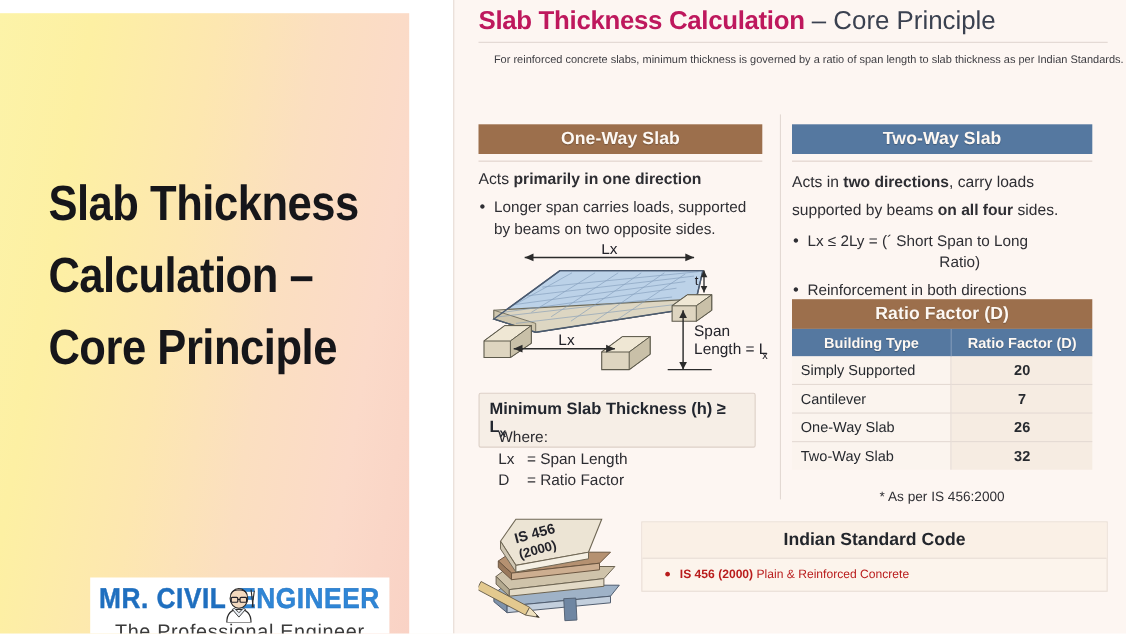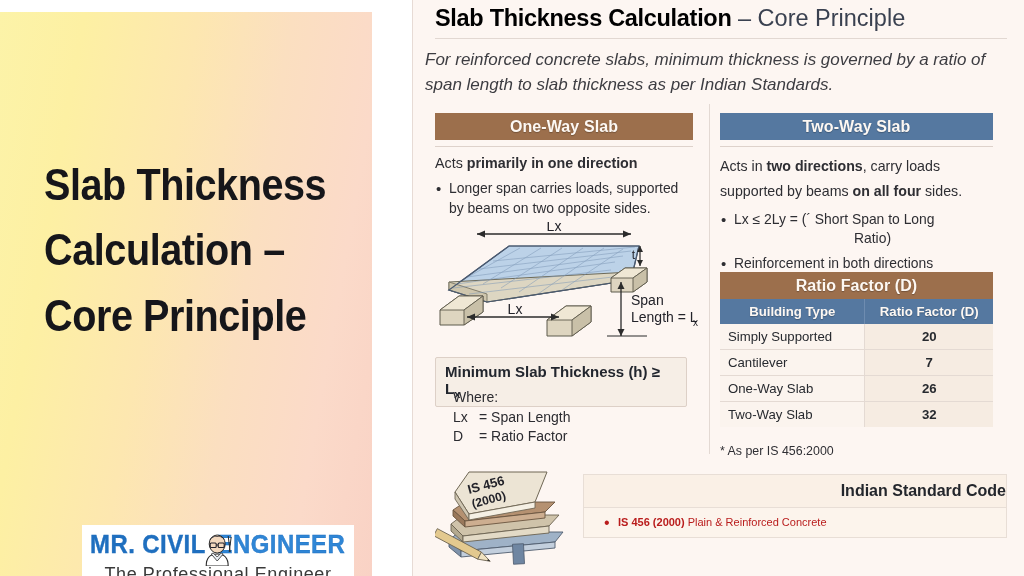--- a/index.html
+++ b/index.html
@@ -90,29 +90,29 @@
   }
   #rp-inner { position: relative; width: 100%; height: 100%; padding: 0 14px; }
 
   
   #doc-title {
     position: absolute; left: 22px; top: 6px; right: 16px;
     font-size: 23.5px; line-height: 1.1;
     color: #2b3240;
     white-space: nowrap;
   }
-  #doc-title .b { font-weight: 700; color: #000000; letter-spacing: -0.3px;}
+  #doc-title .b { font-weight: 700; color: #be185d; letter-spacing: -0.3px;}
   #doc-title .n { font-weight: 400; color: #3a4150; }
   #title-rule {
     position: absolute; left: 22px; top: 38px; width: 572px; height: 1px;
     background: #e2d8d2;
   }
   #doc-sub {
-    position: absolute; left: 12px; top: 48px; width: 575px;
-    font-size: 17px; line-height: 1.45; color: #3d3d42; font-style: italic;
+    position: absolute; left: 36px; top: 48px; width: 575px;
+    font-size: 10px; line-height: 1.45; color: #3d3d42;
   }
 
   
   #col-divider {
     position: absolute; left: 296px; top: 104px;
     width: 1px; height: 350px;
     background: #e3d9d3;
   }
 
   
@@ -187,32 +187,32 @@
     background: #fbf4ee;
     margin-left: 24px;
   }
   #ratio-tbl td.val {
     text-align: center; font-weight: 700; padding-left: 0;
     border-right: none; background: #f6ece2;
   }
   #ratio-tbl tr:last-child td { border-bottom: none; }
   #ratio-note {
     position: absolute; left: 307px; top: 444px; width: 273px;
-    text-align: left; font-size: 12.4px; color: #2f2f34;
+    text-align: center; font-size: 12.4px; color: #2f2f34;
   }
 
   
   #code-strip {
     position: absolute; left: 170px; top: 474px; width: 424px;
     background: #fcf4ec;
     border: 1px solid #e8ded6;
   }
   #code-strip-title {
     font-size: 16px; font-weight: 700; color: #23262c;
-    padding: 7px 0 7px 0; text-align: right;
+    padding: 7px 0 7px 0; text-align: center;
     border-bottom: 1px solid #e8ded6;
     background: #faf0e6;
   }
   #code-strip-item {
     font-size: 11px; color: #b91c1c; padding: 8px 0 9px 34px;
     position: relative;
   }
   #code-strip-item::before {
     content: "•"; position: absolute; left: 20px; top: 6px; font-size: 16px;
   }

